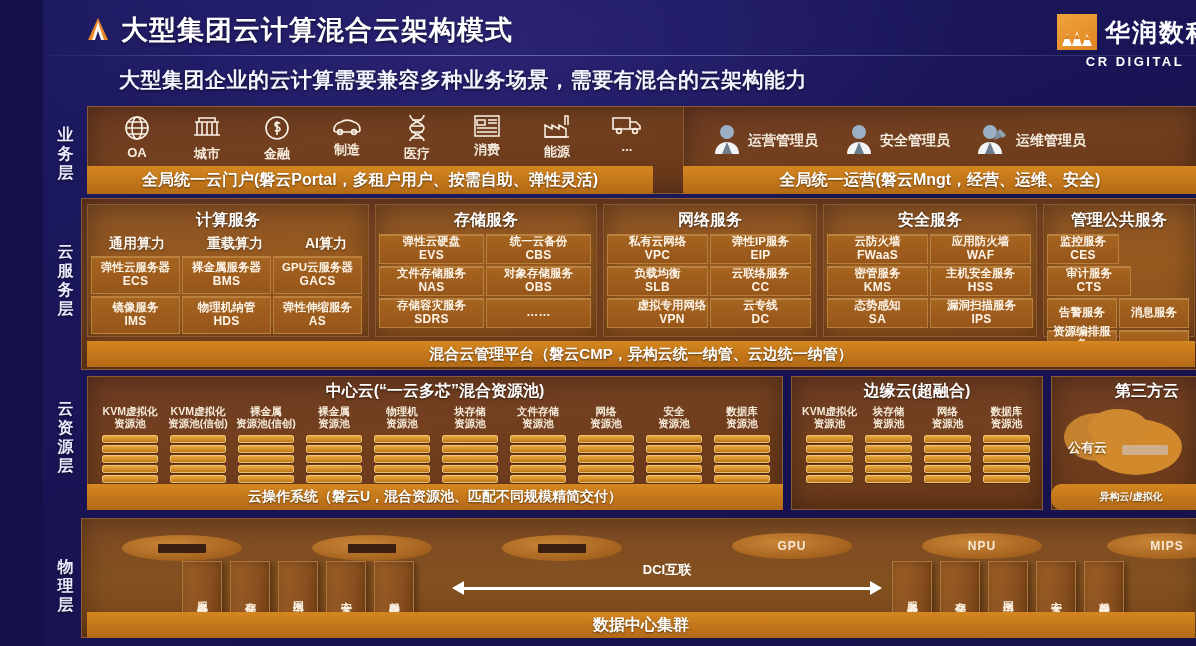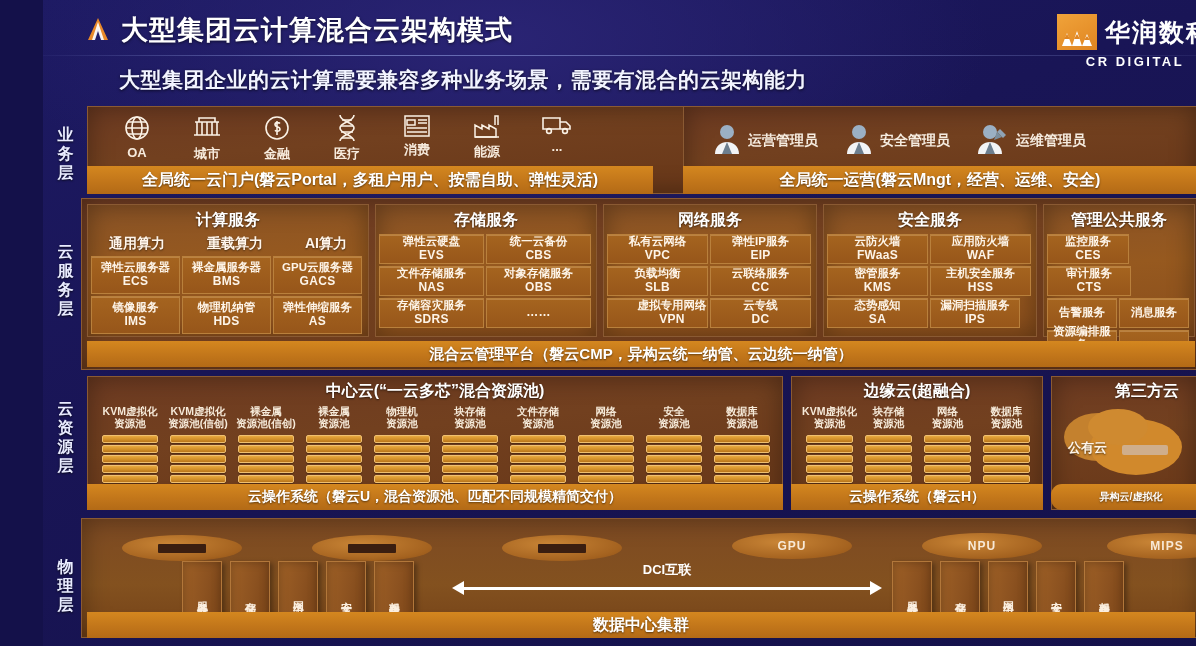--- a/index.html
+++ b/index.html
@@ -210,20 +210,30 @@
           <div class="biz-glyph">
             <svg width="30" height="30" viewBox="0 0 30 30" fill="none" stroke="#fbf2e6" stroke-width="1.6">
               <circle cx="15" cy="15" r="11"></circle>
               <path d="M18 10.5c-1-1.2-5-1.6-5 1.2 0 2.6 5 1.6 5 4.4 0 2.8-4 2.4-5 1.2M15 8v14"></path>
             </svg>
           </div>
           <div class="biz-label">金融</div>
         </div>
         <div class="biz-item">
           <div class="biz-glyph">
+            <svg width="32" height="26" viewBox="0 0 32 26" fill="none" stroke="#fbf2e6" stroke-width="1.6">
+              <path d="M3 17c0-4 3-7 7-8 3-2.5 9-2.5 13 0 4 1 6 4 6 8 0 2-2 2-3 2H6c-1 0-3 0-3-2z"></path>
+              <circle cx="9" cy="19" r="2.4"></circle>
+              <circle cx="23" cy="19" r="2.4"></circle>
+            </svg>
+          </div>
+          <div class="biz-label">制造</div>
+        </div>
+        <div class="biz-item">
+          <div class="biz-glyph">
             <svg width="26" height="30" viewBox="0 0 26 30" fill="none" stroke="#fbf2e6" stroke-width="1.6">
               <path d="M6 2c0 7 14 7 14 13S6 22 6 28M20 2c0 7-14 7-14 13s14 7 14 13"></path>
               <path d="M8 7h10M7 13h12M7 19h12M8 25h10"></path>
             </svg>
           </div>
           <div class="biz-label">医疗</div>
         </div>
         <div class="biz-item">
           <div class="biz-glyph">
             <svg width="30" height="26" viewBox="0 0 30 26" fill="none" stroke="#fbf2e6" stroke-width="1.5">
@@ -398,30 +408,30 @@
             <span class="en">KMS</span>
           </div>
           <div class="svc-cell" style="width:101px; height:30px;">
             <span class="cn">主机安全服务</span>
             <span class="en">HSS</span>
           </div>
           <div class="svc-cell" style="width:101px; height:30px;">
             <span class="cn">态势感知</span>
             <span class="en">SA</span>
           </div>
-          <div class="svc-cell" style="width:90px; height:30px;">
+          <div class="svc-cell" style="width:103px; height:30px;">
             <span class="cn">漏洞扫描服务</span>
             <span class="en">IPS</span>
           </div>
         </div>
       </div>
       <div class="panel lighter" style="left: 1000px; top: 204px; width: 152px; height: 133px;">
         <div class="svc-col-title">管理公共服务</div>
         <div class="svc-grid" style="width:152px;">
-          <div class="svc-cell" style="width:82px; height:30px;">
+          <div class="svc-cell" style="width:72px; height:30px;">
             <span class="cn">监控服务</span>
             <span class="en">CES</span>
           </div>
           <div class="svc-cell" style="width:84px; height:30px;">
             <span class="cn">审计服务</span>
             <span class="en">CTS</span>
           </div>
           <div class="svc-cell" style="width:70px; height:30px;">
             <span class="cn">告警服务</span>
           </div>
@@ -585,21 +595,20 @@
           <div class="stack" style="width:47px;">
             <div class="slab"></div>
             <div class="slab"></div>
             <div class="slab"></div>
             <div class="slab"></div>
             <div class="slab"></div>
           </div>
         </div>
       </div>
   </div>
-  <div class="bar" style="left:748px; top:484px; width:252px; height:26px; font-size:14px;">云操作系统（磐云H）</div>
 
   <div class="panel" style="left:1008px; top:376px; width:146px; height:134px;">
     <div class="svc-col-title" style="margin-top:4px;padding-left:46px;">第三方云</div>
     <div class="cloud-shape" style="left:6px; top:26px;">
       <svg width="134" height="76" viewBox="0 0 134 76">
         <ellipse cx="40" cy="34" rx="34" ry="24" fill="#c4812e"></ellipse>
         <ellipse cx="78" cy="44" rx="46" ry="28" fill="#d1892c"></ellipse>
         <ellipse cx="60" cy="24" rx="30" ry="18" fill="#cf8a30"></ellipse>
         <rect x="64" y="42" width="46" height="10" rx="2" fill="#cfae8c"></rect>
       </svg>

